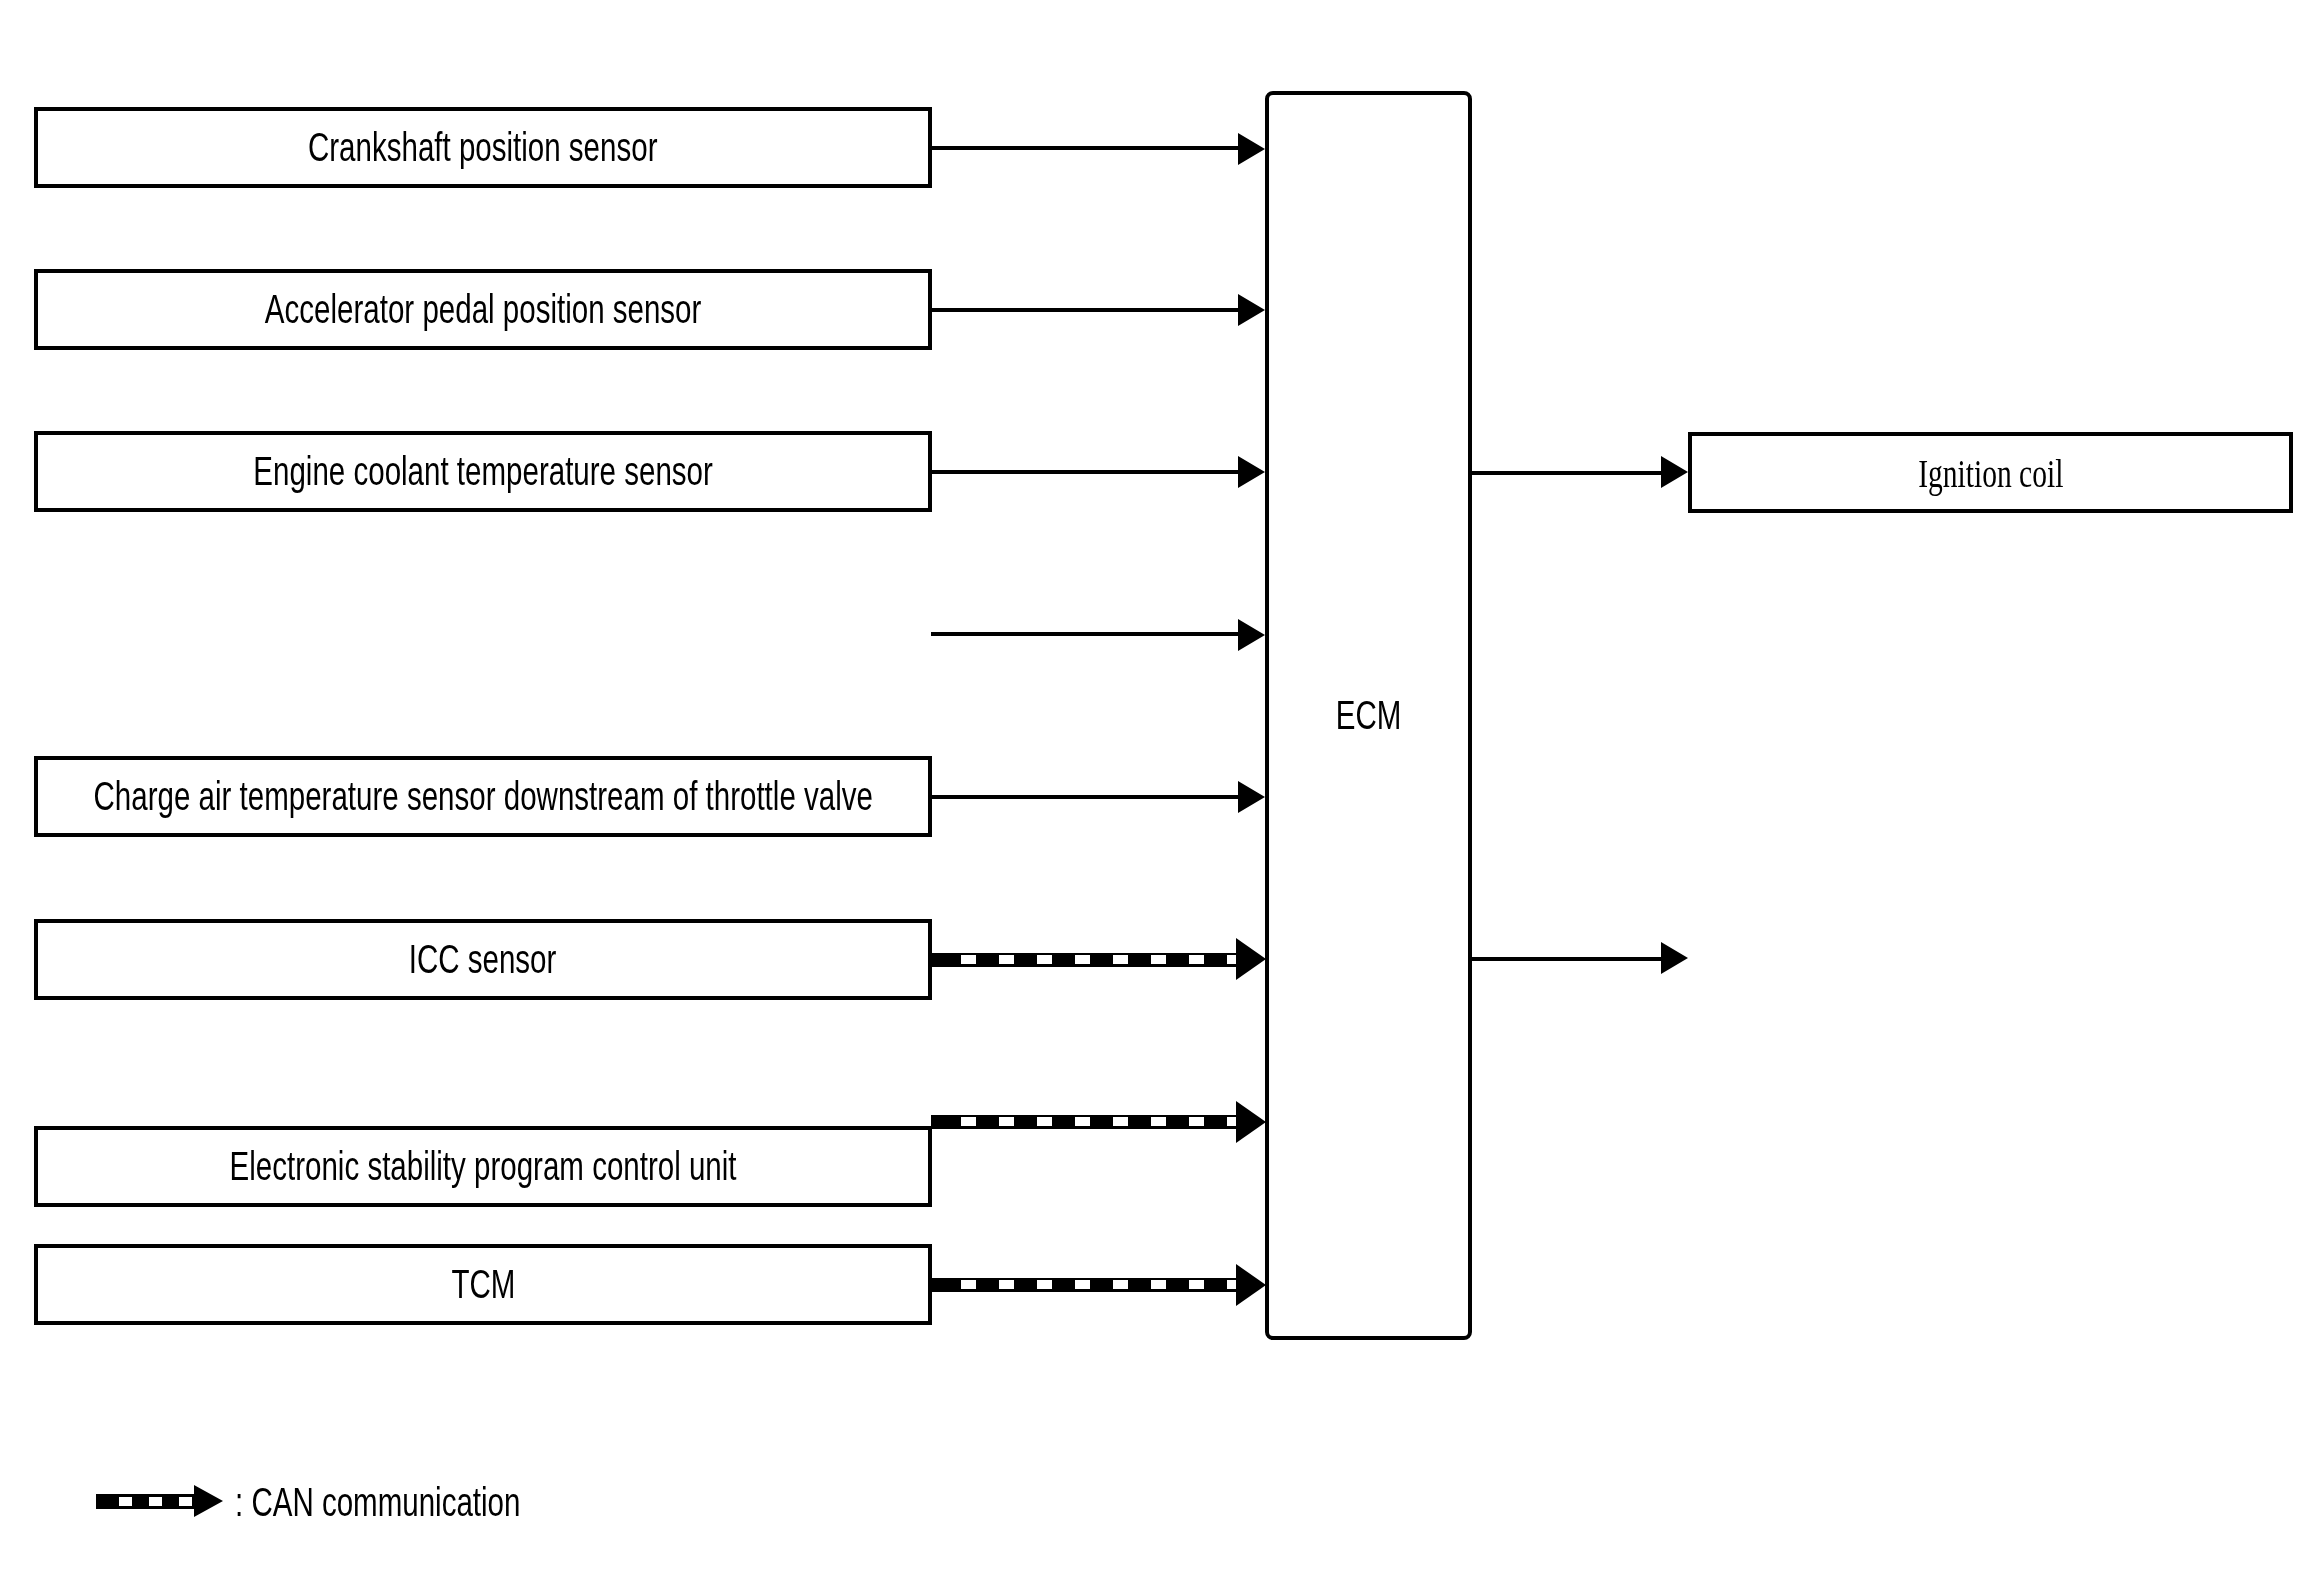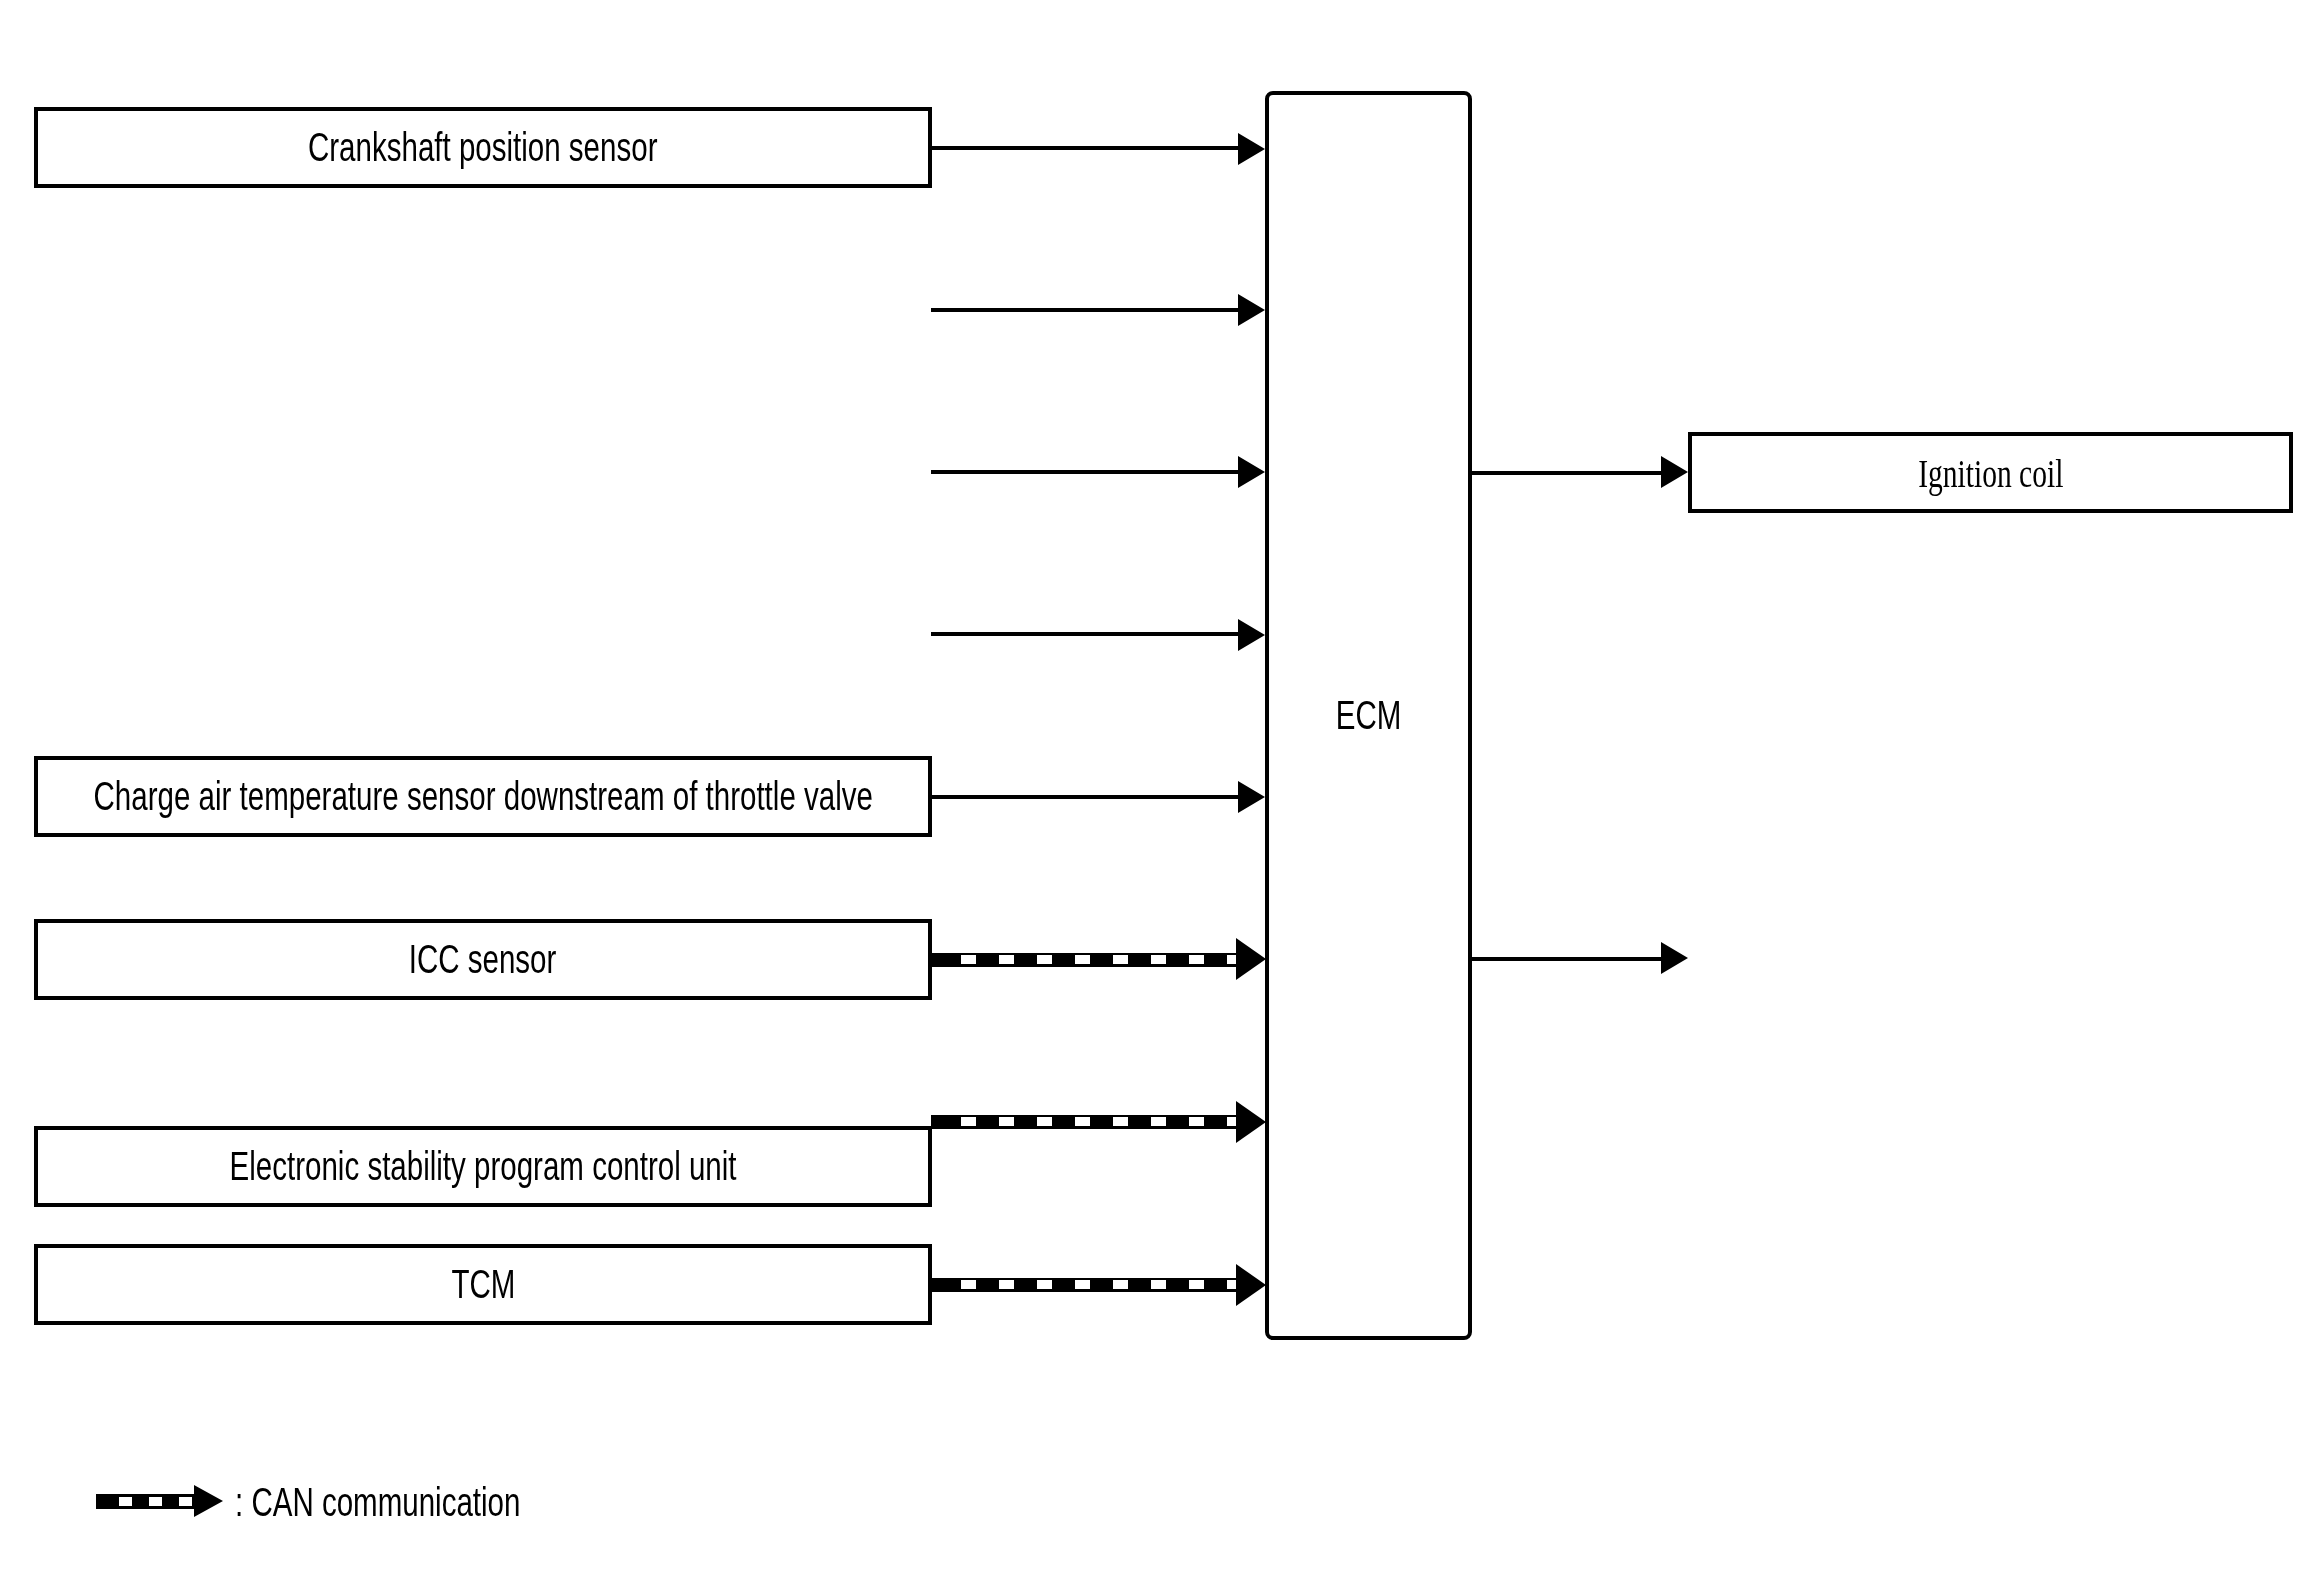--- a/index.html
+++ b/index.html
@@ -141,20 +141,26 @@
   }
 </style>
 </head>
 <body>
 
 <div class="canvas">
 
   <div class="box input-box" style="top:107px">
     <span class="t">Crankshaft position sensor</span>
   </div>
+  <div class="box input-box" style="top:269px">
+    <span class="t">Accelerator pedal position sensor</span>
+  </div>
+  <div class="box input-box" style="top:431px">
+    <span class="t">Engine coolant temperature sensor</span>
+  </div>
   <div class="box input-box" style="top:919px">
     <span class="t">ICC sensor</span>
   </div>
   <div class="box input-box" style="top:756px">
     <span class="t">Charge air temperature sensor downstream of throttle valve</span>
   </div>
   <div class="box input-box" style="top:1126px">
     <span class="t">Electronic stability program control unit</span>
   </div>
   <div class="box input-box" style="top:1244px">

